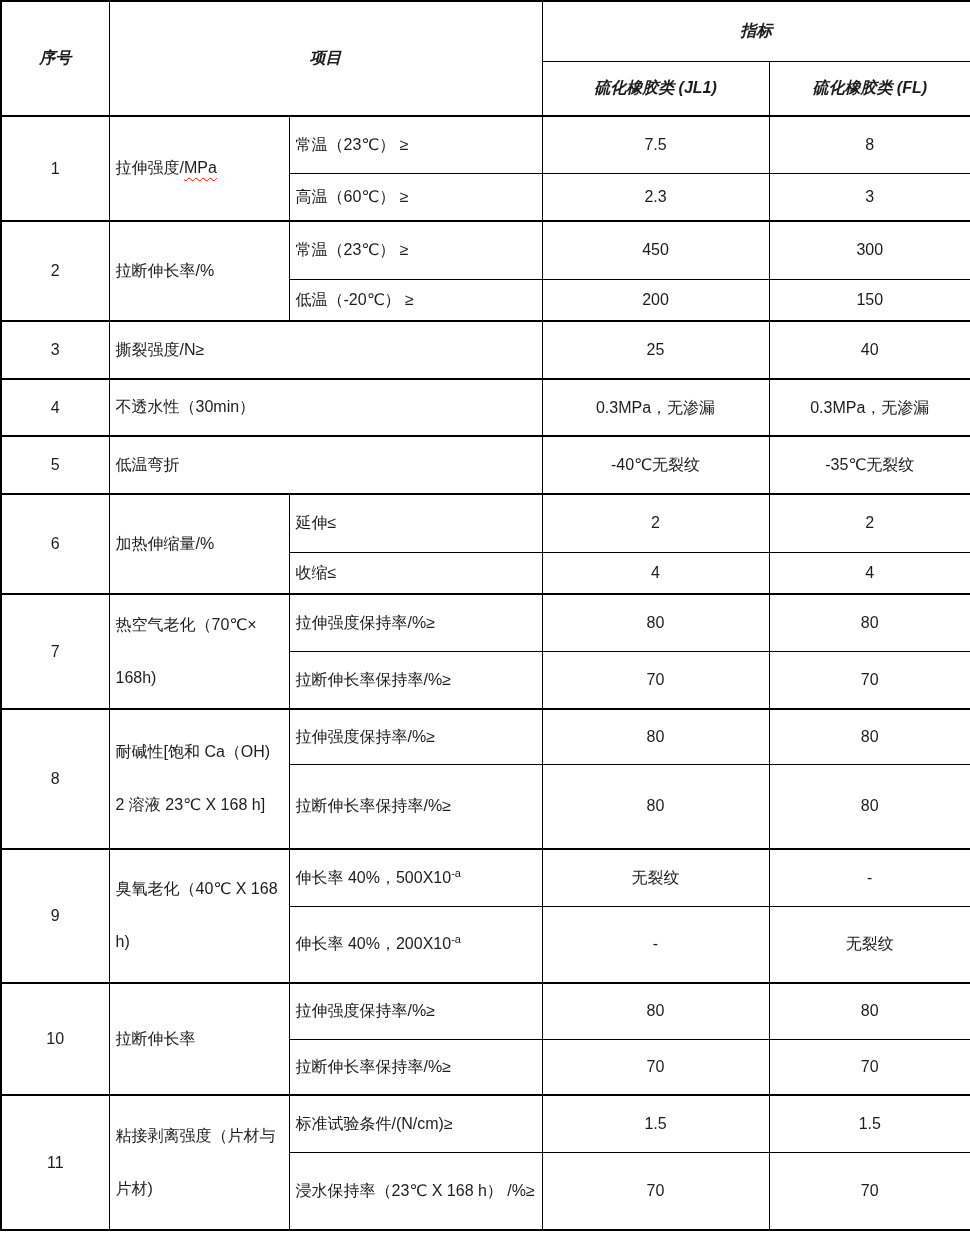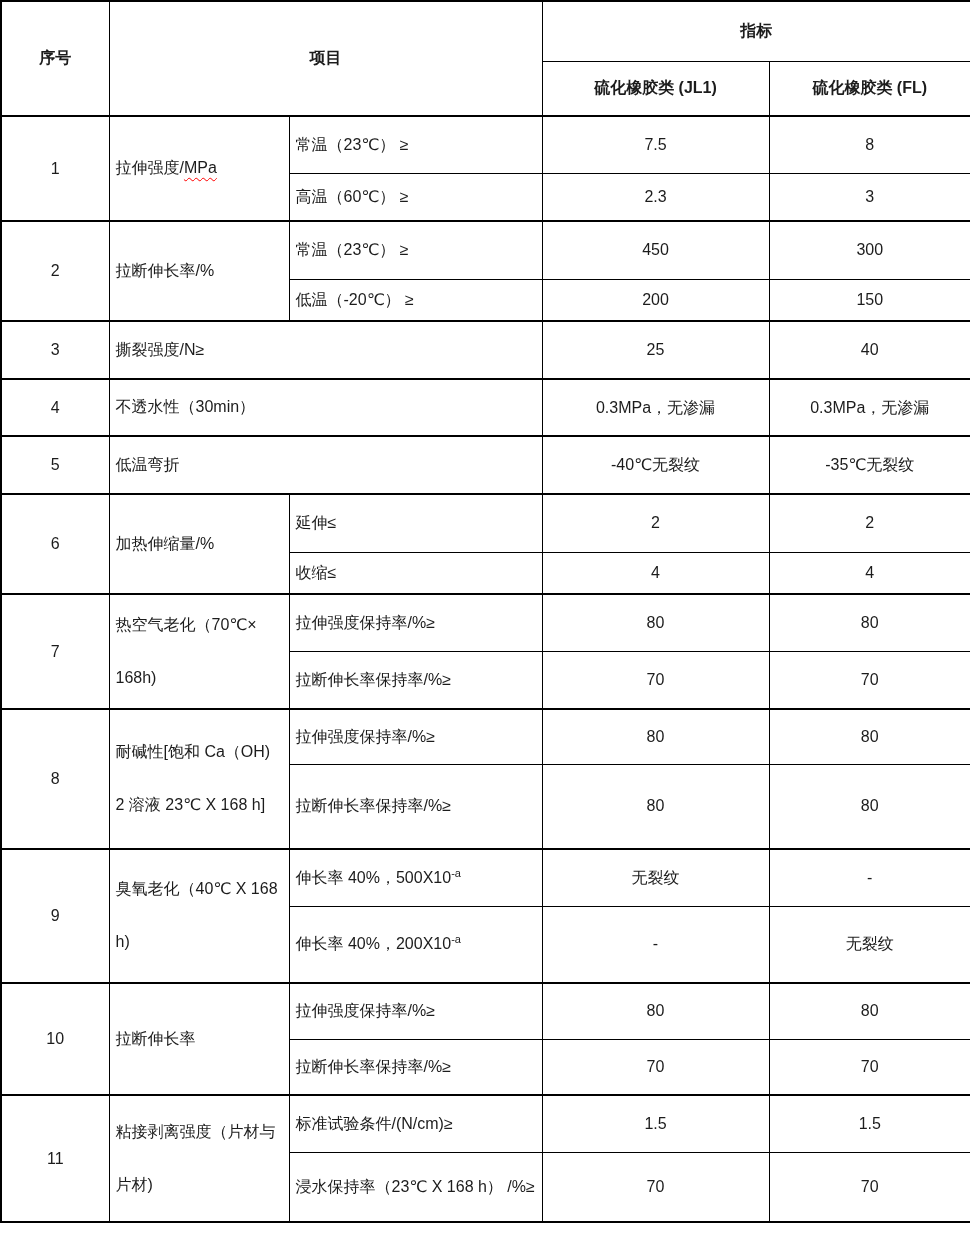--- a/index.html
+++ b/index.html
@@ -30,20 +30,21 @@
     border:1px solid var(--border);
     font-size:16px;
     padding:0 6px;
     overflow:hidden;
     vertical-align:middle;
   }
   th{
     font-weight:bold;
     text-align:center;
     line-height:1.4;
+    font-style:italic;
   }
   td.seq{text-align:center;line-height:1.5;}
   td.item{text-align:left;line-height:3.3;}
   td.sublabel{text-align:left;line-height:1.5;padding-left:6px;}
   td.val{text-align:center;line-height:1.5;}
   tr.major td{border-top-width:2px;}
   .wavy{
     text-decoration:underline;
     text-decoration-style:wavy;
     text-decoration-color:var(--spellcheck);
@@ -187,19 +188,19 @@
     <td class="val">70</td>
   </tr>
 
   <tr class="major" style="height:57px">
     <td class="seq" rowspan="2">11</td>
     <td class="item" rowspan="2">粘接剥离强度（片材与片材)</td>
     <td class="sublabel">标准试验条件/(N/cm)≥</td>
     <td class="val">1.5</td>
     <td class="val">1.5</td>
   </tr>
-  <tr style="height:70px">
+  <tr style="height:78px">
     <td class="sublabel">浸水保持率（23℃ X 168 h） /%≥</td>
     <td class="val">70</td>
     <td class="val">70</td>
   </tr>
 </tbody>
   </table>
 
 </body></html>

